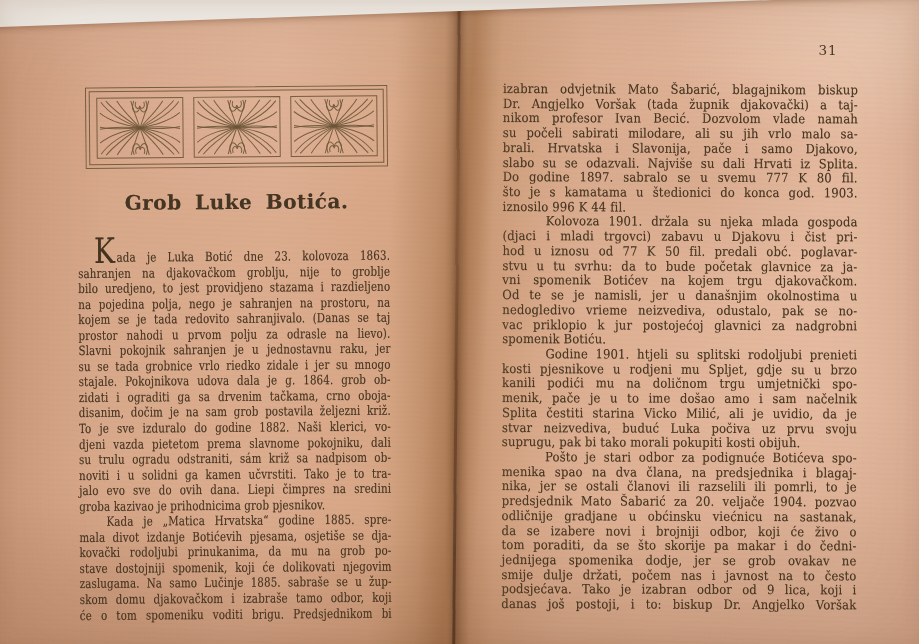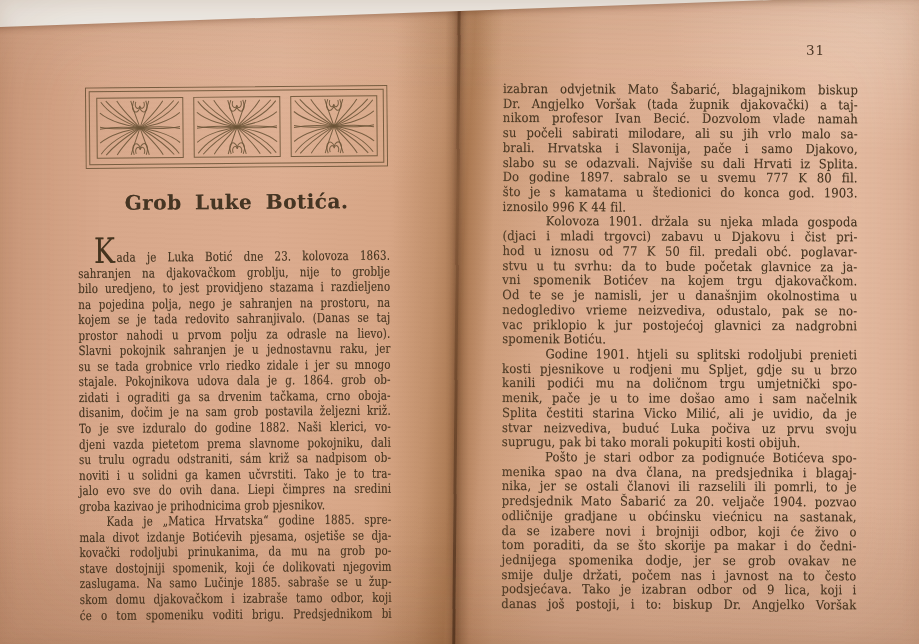--- a/index.html
+++ b/index.html
@@ -36,21 +36,21 @@
   .vignette { position:absolute; inset:0; pointer-events:none;
       box-shadow:inset 0 0 95px 8px rgba(105,60,30,.17), inset 0 0 18px rgba(120,70,40,.10); }
 
   .page { position:absolute; inset:0; }
   .ornament { position:absolute; left:85px; top:86px; transform:rotate(-.5deg); }
   .ornament rect, .ornament path { fill:none; stroke:#6d5539; stroke-width:1; opacity:.9; }
   .title { position:absolute; left:85px; top:190px; width:303px; margin:0;
       text-align:center; font-size:20px; font-weight:bold; letter-spacing:.5px;
       word-spacing:6px; color:#453523; transform:rotate(-.4deg);
       text-shadow:0 0 .6px rgba(74,56,39,.5); }
-  .pagenum { position:absolute; left:806px; top:42px; width:44px; text-align:left;
+  .pagenum { position:absolute; left:806px; top:42px; width:44px; text-align:center;
       font-size:13.5px; letter-spacing:1px; color:#4a3827; }
 
   .col { position:absolute; transform-origin:0 0; color:#483723;
       text-shadow:.2px .2px .5px rgba(84,62,40,.45); letter-spacing:.2px; }
   .col-left  { left:78px;  top:250px; width:390px; font-size:12.8px; line-height:15.55px;
       transform:scaleX(.80) rotate(-.35deg); --ind:34px; }
   .col-right { left:503px; top:82px;  width:394px; font-size:12.8px; line-height:14.72px;
       transform:scaleX(.901) rotate(.2deg); --ind:48px; }
   .tl { text-align:justify; text-align-last:justify; text-justify:inter-word;
       white-space:nowrap; overflow:visible; }

